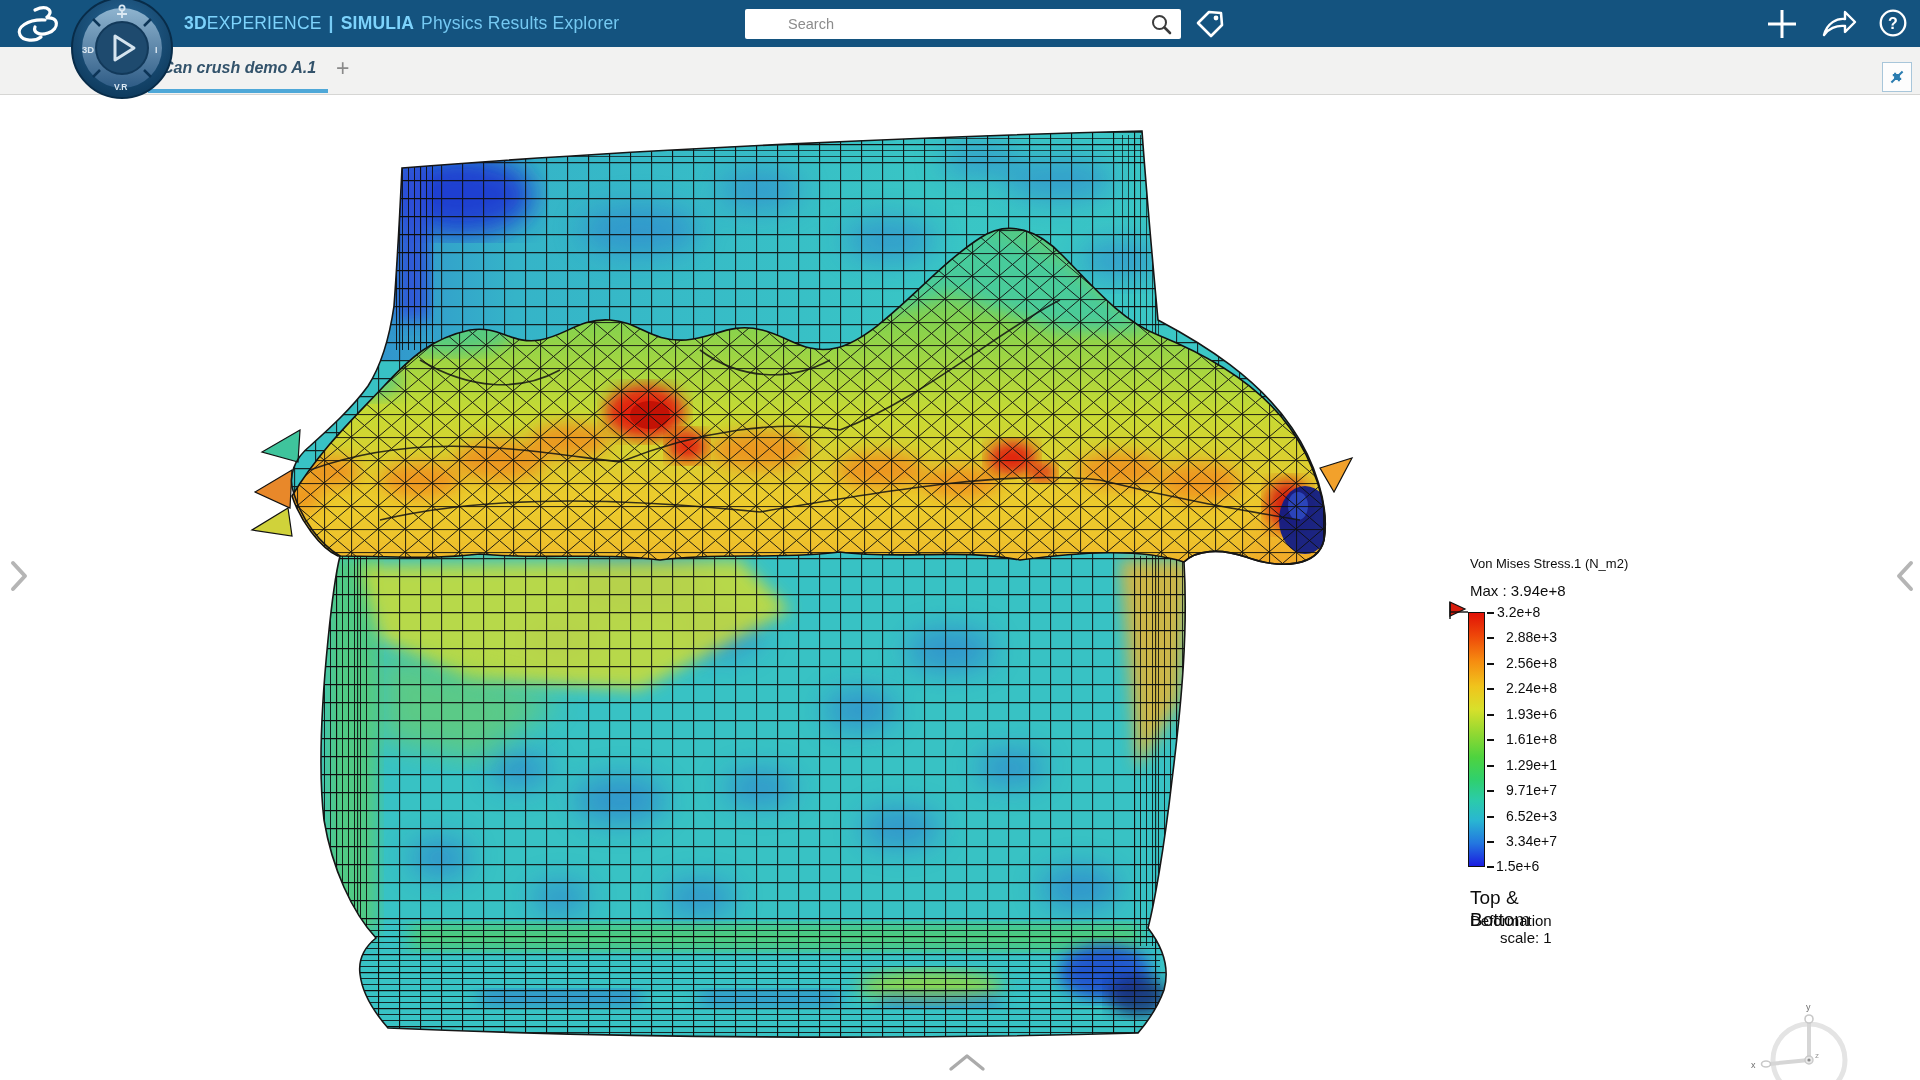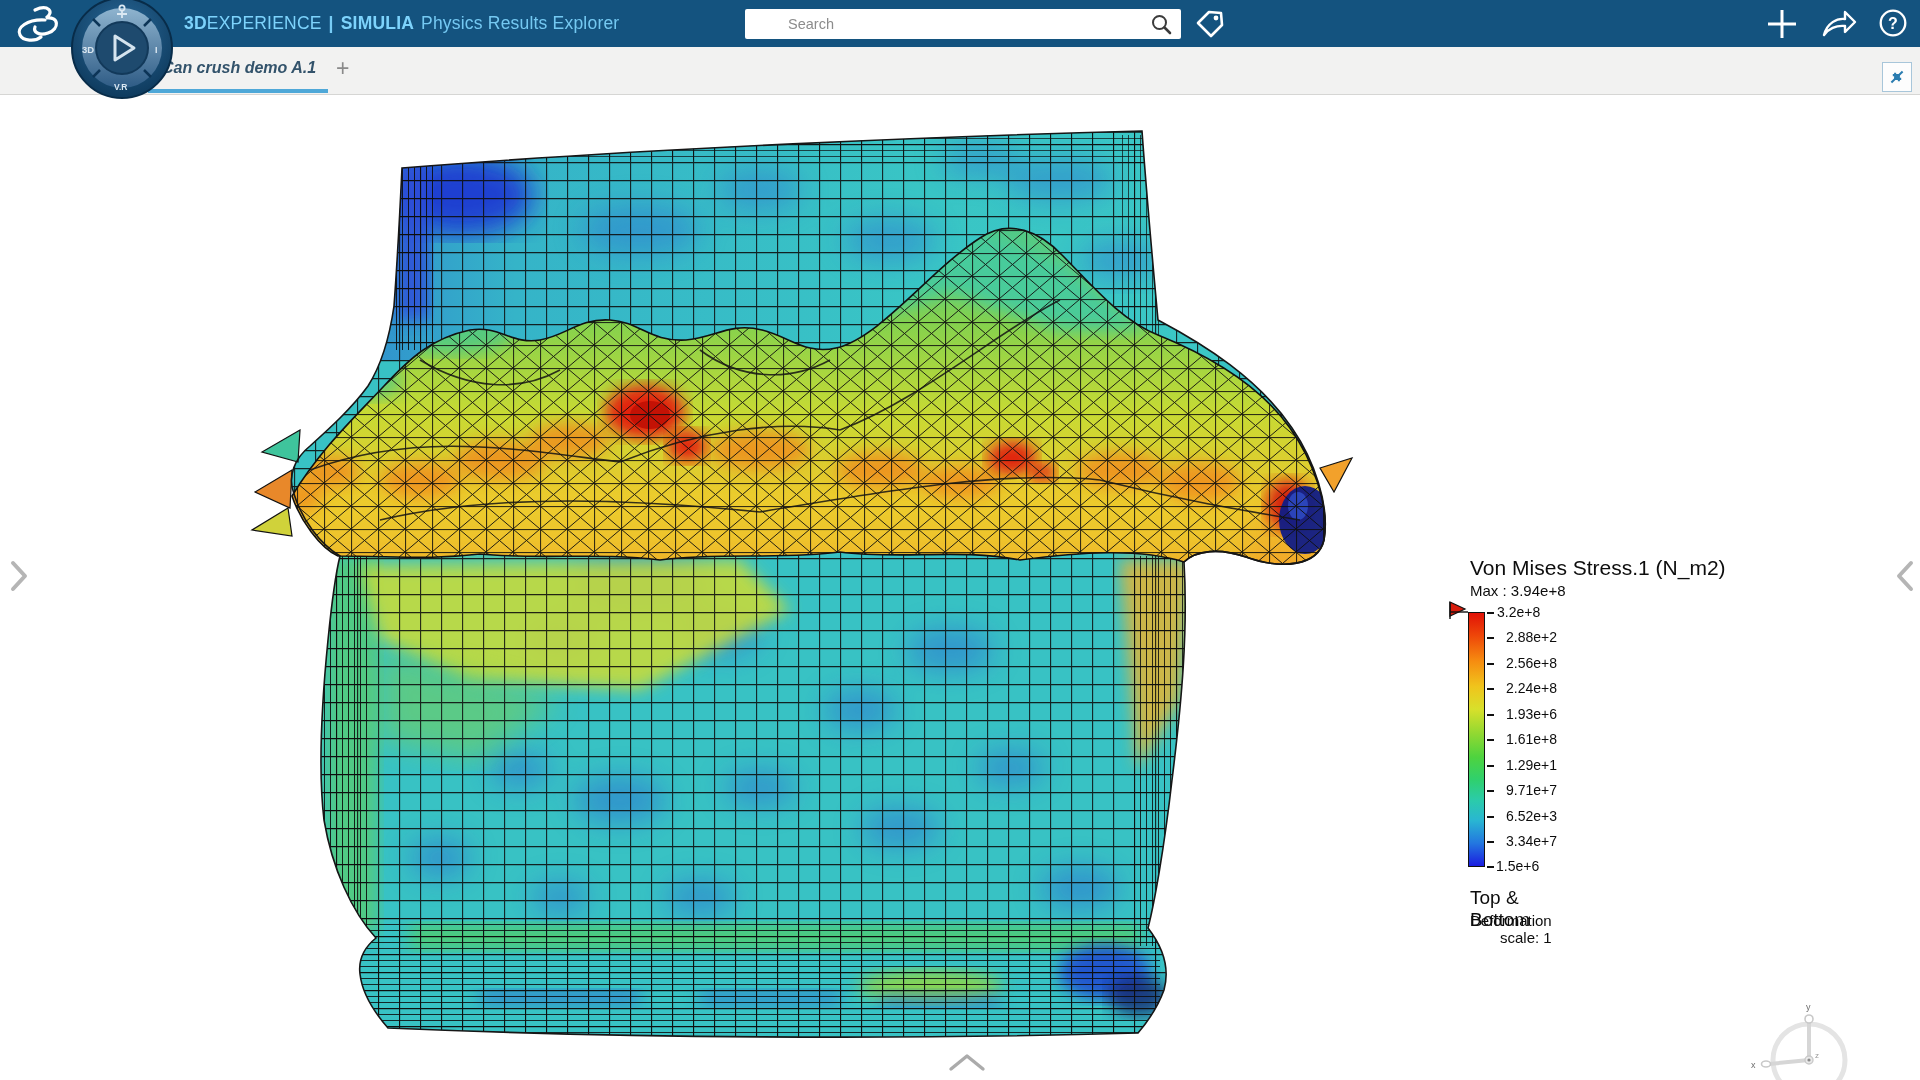--- a/index.html
+++ b/index.html
@@ -38,21 +38,21 @@
               font-weight:400; cursor:pointer; }
   .collapse-btn { position:absolute; left:1882px; top:62px; width:30px; height:30px;
                   background:#fdfdfd; border:1px solid #a8c6da; z-index:11; cursor:pointer; }
 
   
   .viewport { position:absolute; left:0; top:95px; width:1920px; height:985px; background:#fff; }
   #meshsvg { position:absolute; left:0; top:0; }
 
   
   .legend { position:absolute; z-index:5; color:#0d0d0d; }
-  .legend-title { position:absolute; left:1470px; top:461px; font-size:21px; white-space:nowrap; }
+  .legend-title { position:absolute; left:1470px; top:461px; font-size:13px; white-space:nowrap; }
   .legend-max   { position:absolute; left:1470px; top:487px; font-size:15px; white-space:nowrap; }
   .colorbar { position:absolute; left:1468px; top:517px; width:17px; height:255px;
               border:1.3px solid #111;
               background:linear-gradient(to bottom,
                 #e11207 0%, #ee4709 9%, #f68c10 19%, #f0c41c 29%, #d8e02b 38%,
                 #8fd832 48%, #4ed33f 57%, #2fd06e 66%, #2bcbaa 74%,
                 #29b6d2 82%, #2377e0 91%, #1b1de0 100%); }
   .tickmark { position:absolute; left:1487px; width:7px; height:2px; background:#111; }
   .ticklabel { position:absolute; font-size:14px; color:#0d0d0d; white-space:nowrap; }
   .legend-f1 { position:absolute; left:1470px; top:792px; font-size:19px; }
@@ -341,21 +341,21 @@
       <div class="tickmark" style="top:568px"></div>
         <div class="tickmark" style="top:593px"></div>
       <div class="tickmark" style="top:619px"></div>
         <div class="tickmark" style="top:644px"></div>
       <div class="tickmark" style="top:670px"></div>
         <div class="tickmark" style="top:695px"></div>
       <div class="tickmark" style="top:721px"></div>
         <div class="tickmark" style="top:746px"></div>
       <div class="tickmark" style="top:771px"></div>
       <div class="ticklabel" style="left:1497px; top:509px">3.2e+8</div>
-      <div class="ticklabel" style="left:1506px; top:534px">2.88e+2</div>
+      <div class="ticklabel" style="left:1506px; top:534px">2.88e+3</div>
       <div class="ticklabel" style="left:1506px; top:560px">2.56e+8</div>
       <div class="ticklabel" style="left:1506px; top:585px">2.24e+8</div>
       <div class="ticklabel" style="left:1506px; top:611px">1.93e+6</div>
       <div class="ticklabel" style="left:1506px; top:636px">1.61e+8</div>
       <div class="ticklabel" style="left:1506px; top:662px">1.29e+1</div>
       <div class="ticklabel" style="left:1506px; top:687px">9.71e+7</div>
       <div class="ticklabel" style="left:1506px; top:713px">6.52e+3</div>
       <div class="ticklabel" style="left:1506px; top:738px">3.34e+7</div>
       <div class="ticklabel" style="left:1496px; top:763px">1.5e+6</div>
       <div class="legend-f1">Top &amp; Bottom</div>

